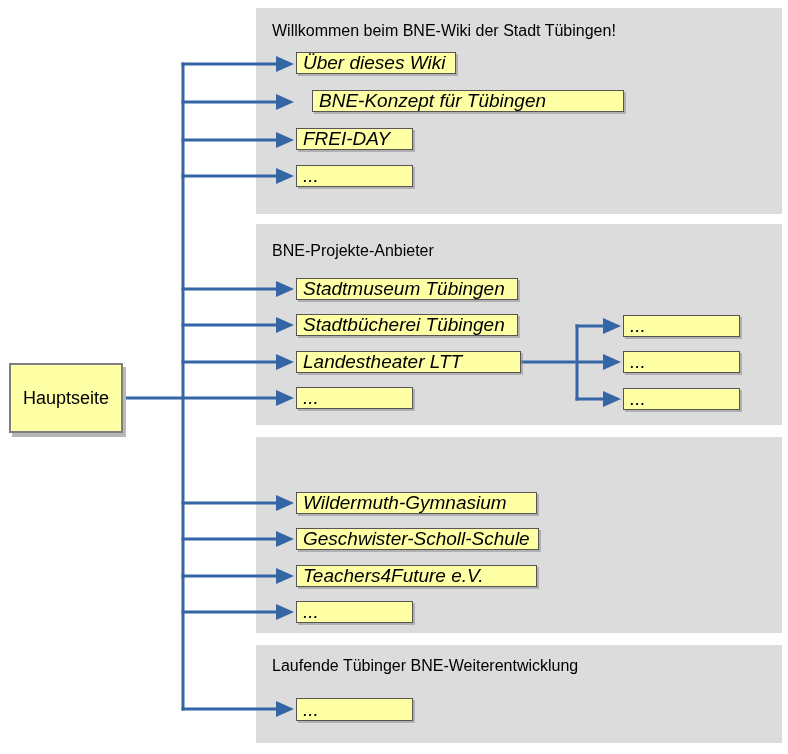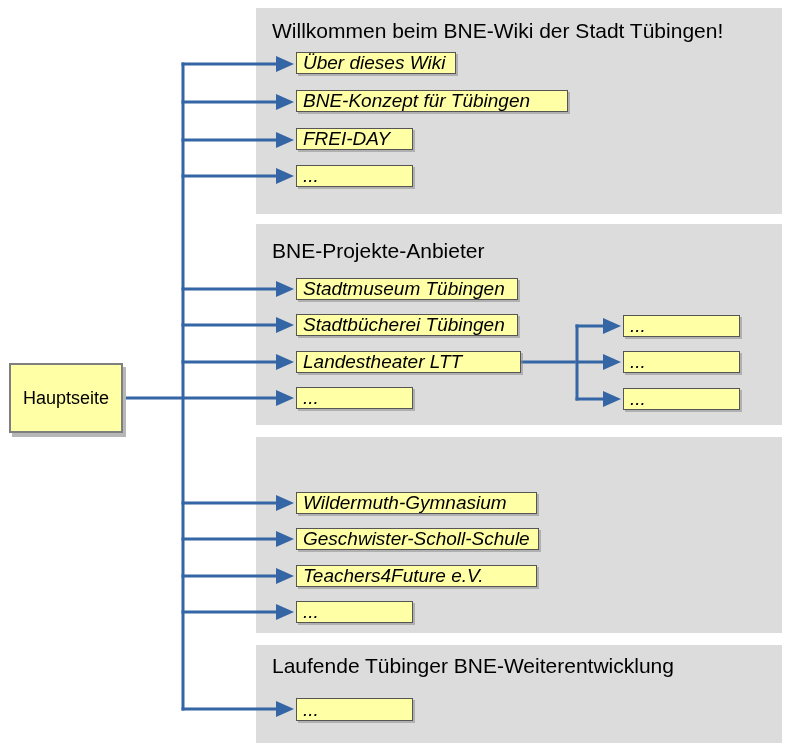--- a/index.html
+++ b/index.html
@@ -4,21 +4,21 @@
 <style>
   html,body{margin:0;padding:0;background:#ffffff;}
   #stage{
     position:relative;width:788px;height:754px;background:#ffffff;overflow:hidden;
     font-family:"Liberation Sans", sans-serif;color:#000;
   }
   .panel{
     position:absolute;left:256px;width:526px;background:#dcdcdc;
   }
   .panel-title{
-    position:absolute;font-size:21px;line-height:24px;color:#000;white-space:nowrap;
+    position:absolute;font-size:16px;line-height:24px;color:#000;white-space:nowrap;
   }
   .node{
     position:absolute;height:22px;box-sizing:border-box;
     background:#ffffa6;border:1px solid #555555;
     box-shadow:2px 2px 0 rgba(140,140,140,0.55);
     display:flex;align-items:center;padding:0 4px 0 6px;
     font-size:19px;line-height:20px;white-space:nowrap;overflow:hidden;font-style:italic;
   }
   .root-node{
     position:absolute;left:9px;top:363px;width:114px;height:70px;box-sizing:border-box;
@@ -89,21 +89,21 @@
       <line x1="575.5" y1="399" x2="606" y2="399"></line>
       <polygon points="603,318 603,334 621,326"></polygon>
       <polygon points="603,354 603,370 621,362"></polygon>
       <polygon points="603,391 603,407 621,399"></polygon>
     </g>
   </svg>
 
   <div class="root-node">Hauptseite</div>
 
   <div class="node" style="left:296px;top:52px;width:160px">Über dieses Wiki</div>
-  <div class="node" style="left:296px;top:90px;width:272px">BNE-Konzept für Tübingen</div>
+  <div class="node" style="left:312px;top:90px;width:312px">BNE-Konzept für Tübingen</div>
   <div class="node" style="left:296px;top:128px;width:117px">FREI-DAY</div>
   <div class="node" style="left:296px;top:165px;width:117px">...</div>
 
   <div class="node" style="left:296px;top:314px;width:222px">Stadtbücherei Tübingen</div>
   <div class="node" style="left:296px;top:278px;width:222px">Stadtmuseum Tübingen</div>
   <div class="node" style="left:296px;top:351px;width:225px">Landestheater LTT</div>
   <div class="node" style="left:296px;top:387px;width:117px">...</div>
 
   <div class="node" style="left:623px;top:315px;width:117px">...</div>
   <div class="node" style="left:623px;top:351px;width:117px">...</div>

